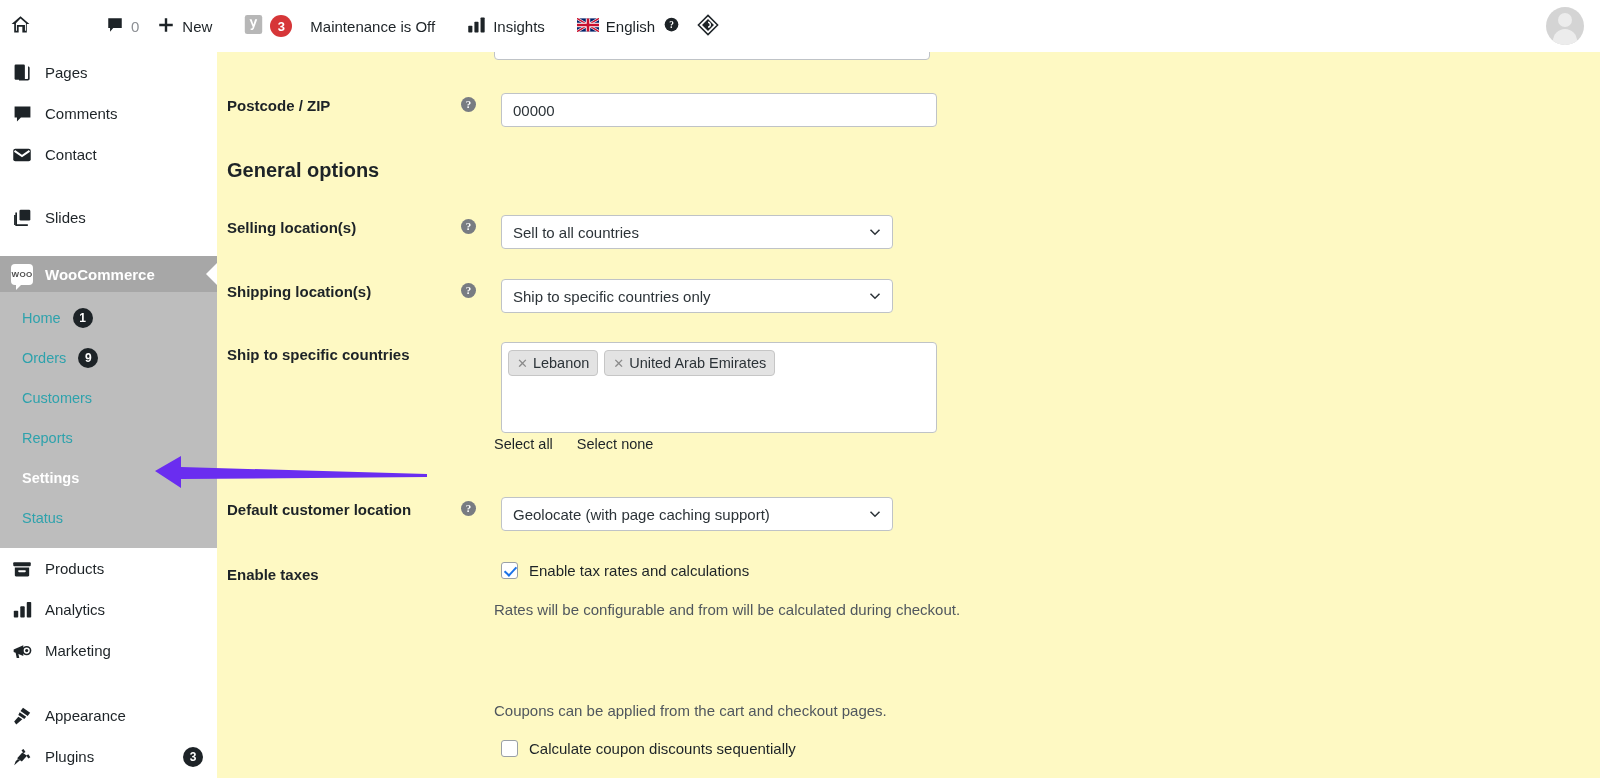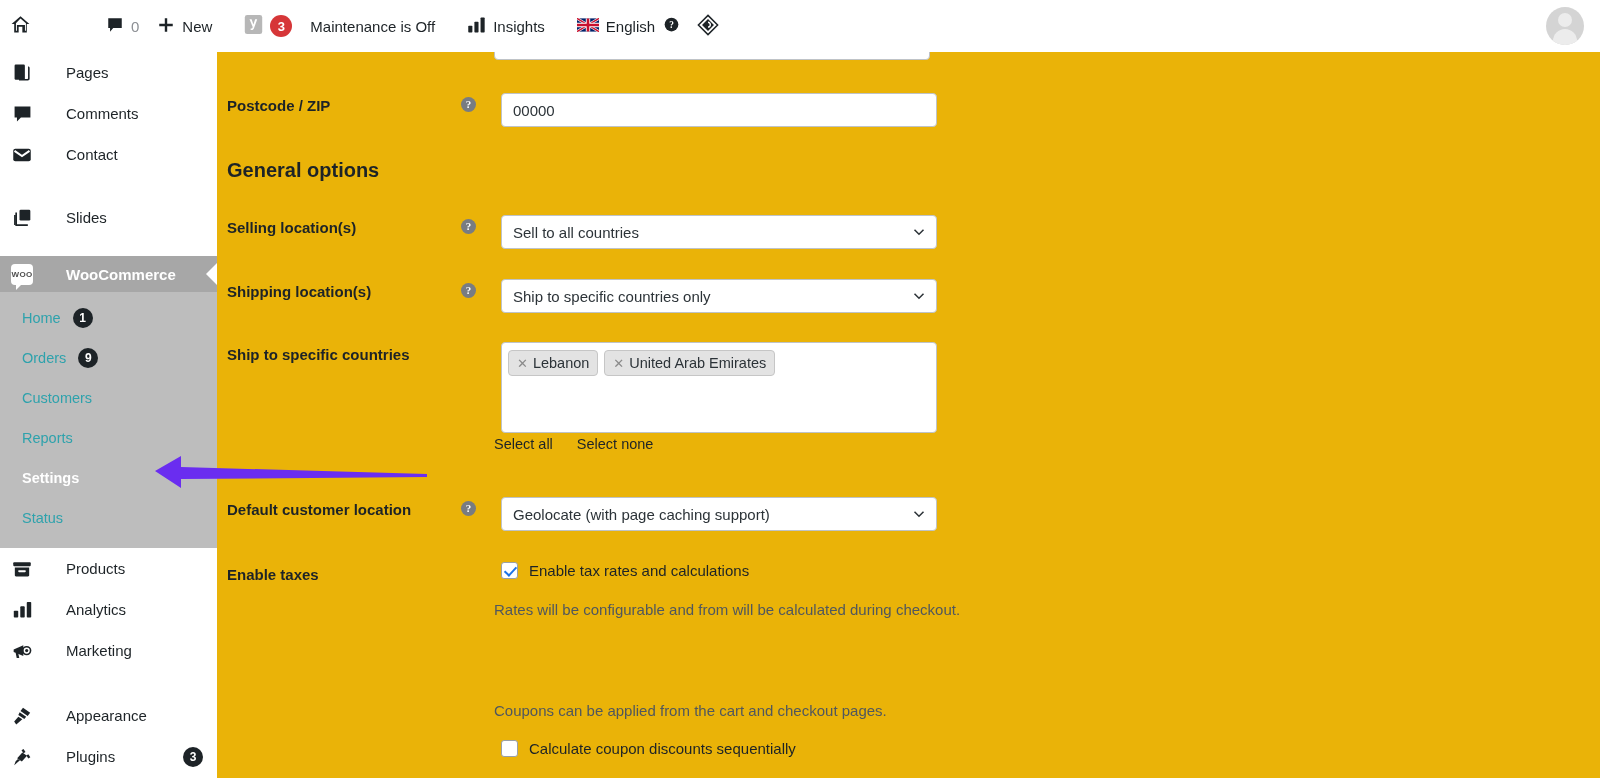--- a/index.html
+++ b/index.html
@@ -77,21 +77,21 @@
     padding-left: 11px;
     color: #1d2327;
     font-size: 15px;
     gap: 12px;
   }
   .menu-item .mi-ico {
     width: 22px; height: 22px;
     display: flex; align-items: center; justify-content: center;
     flex: 0 0 22px;
   }
-  .menu-item .mi-label { flex: 1 1 auto; margin-left: 21px; }
+  .menu-item .mi-label { flex: 1 1 auto; }
   .mi-badge {
     display: inline-flex; align-items: center; justify-content: center;
     min-width: 20px; height: 20px; padding: 0 6px;
     border-radius: 10px;
     background: #1d2327; color: #fff;
     font-size: 12px; font-weight: bold; line-height: 1;
     margin-left: 4px;
   }
   .menu-spacer { height: 22px; }
 
@@ -148,21 +148,21 @@
     width: 275px; height: 42px;
     z-index: 60;
     pointer-events: none;
   }
 
   
   #content {
     position: absolute;
     left: 217px; top: 52px;
     width: 1383px; height: 726px;
-    background: #eab308;
+    background: #fef9c3;
     overflow: hidden;
   }
   .row {
     position: absolute;
     display: flex;
     align-items: flex-start;
   }
   .f-label {
     width: 234px;
     font-size: 15px;
@@ -190,21 +190,21 @@
     border: 1px solid #bfc3c7;
     border-radius: 4px;
     background: #fff;
     font-size: 15px;
     color: #2c3338;
     padding: 0 11px;
     display: flex; align-items: center;
   }
   .selbox {
     position: relative;
-    width: 436px; height: 34px;
+    width: 392px; height: 34px;
     border: 1px solid #bfc3c7;
     border-radius: 4px;
     background: #fff;
     font-size: 15px;
     color: #2c3338;
     padding: 0 30px 0 11px;
     display: flex; align-items: center;
   }
   .selbox .caret {
     position: absolute; right: 11px; top: 50%;

